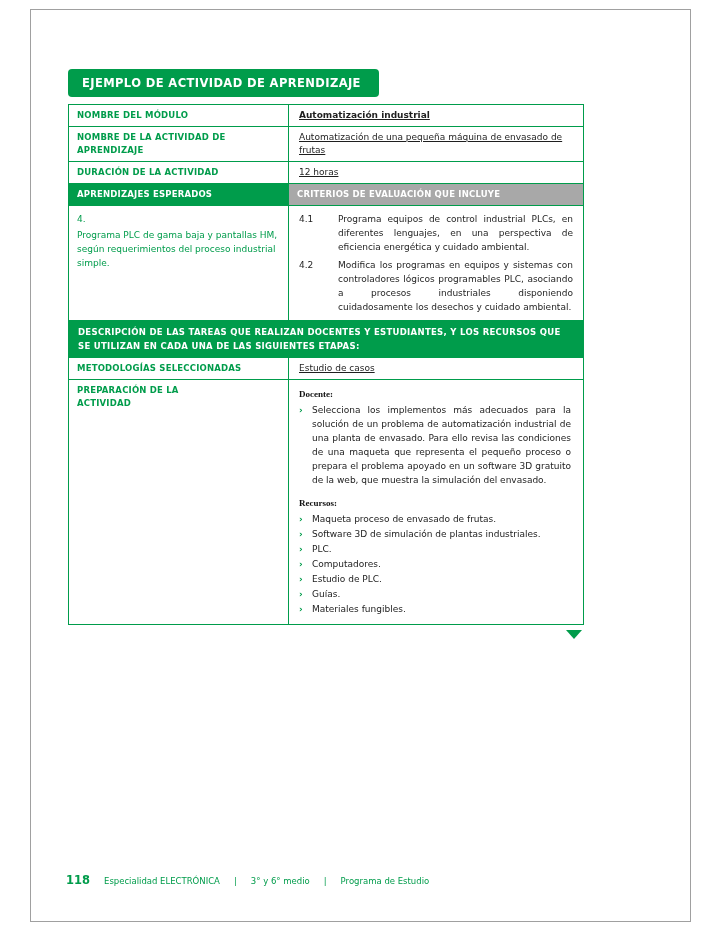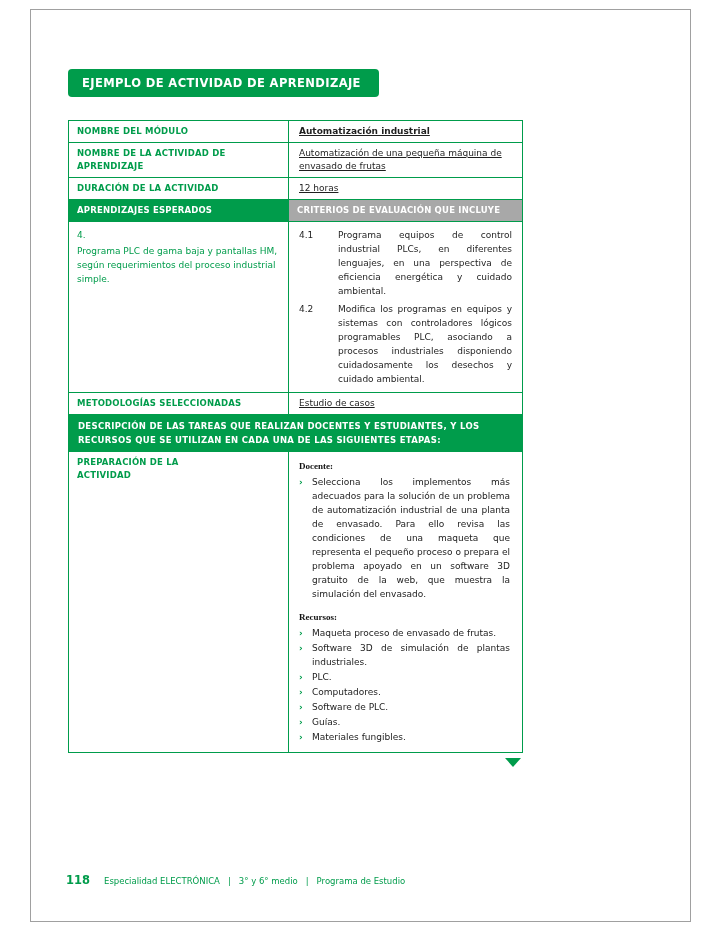--- a/index.html
+++ b/index.html
@@ -13,21 +13,21 @@
   .page{position:relative;width:720px;height:932px;background:#fff;overflow:hidden;color:var(--ink);}
   .frame{position:absolute;left:30px;top:9px;width:661px;height:913px;border:1px solid #a0a0a0;}
 
   .title-box{
     position:absolute;left:68px;top:69px;
     background:var(--green);color:#fff;
     font-weight:bold;font-size:11.5px;letter-spacing:.4px;
     padding:7px 18px 7px 14px;border-radius:4px;
   }
 
-  .content{position:absolute;left:68px;top:104px;width:455px;margin-top:16px;}
+  .content{position:absolute;left:68px;top:104px;width:516px;}
   .doc-table{width:100%;border:1px solid var(--green);background:#fff;}
   .t-row{display:grid;grid-template-columns:220px 1fr;}
   .t-row + .t-row{border-top:1px solid var(--green);}
   .t-row.single{display:block;}
   .cell{padding:4px 8px;}
   .cell.lbl{
     color:var(--green);font-weight:bold;font-size:8.5px;line-height:13px;
     border-right:1px solid var(--green);letter-spacing:.2px;
   }
   .cell.val{font-size:9px;line-height:13px;color:#1f1f1f;padding-left:10px;text-decoration:underline;}
@@ -65,21 +65,21 @@
     border-left:8px solid transparent;
     border-right:8px solid transparent;
     border-top:9px solid var(--green);
   }
 
   .footer{
     position:absolute;left:66px;top:873px;
     display:flex;align-items:baseline;gap:14px;color:var(--green);
   }
   .footer .pnum{font-size:11.5px;font-weight:bold;text-align:center;}
-  .footer .ftxt{font-size:8.5px;display:flex;gap:8px;align-items:flex-start;}
+  .footer .ftxt{font-size:8.5px;display:flex;gap:14px;align-items:flex-start;}
   .footer .sep{color:var(--green);}
 </style>
 </head>
 <body>
 
 <div class="page">
   <div class="frame"></div>
 
   <div class="title-box">EJEMPLO DE ACTIVIDAD DE APRENDIZAJE</div>
 
@@ -116,27 +116,27 @@
             <span class="cnum">4.1</span>
             <span class="ctxt">Programa equipos de control industrial PLCs, en diferentes lenguajes, en una perspectiva de eficiencia energética y cuidado ambiental.</span>
           </div>
           <div class="crit">
             <span class="cnum">4.2</span>
             <span class="ctxt">Modifica los programas en equipos y sistemas con controladores lógicos programables PLC, asociando a procesos industriales disponiendo cuidadosamente los desechos y cuidado ambiental.</span>
           </div>
         </div>
       </div>
 
+      <div class="t-row single">
+        <div class="banner">DESCRIPCIÓN DE LAS TAREAS QUE REALIZAN DOCENTES Y ESTUDIANTES, Y LOS RECURSOS QUE SE UTILIZAN EN CADA UNA DE LAS SIGUIENTES ETAPAS:</div>
+      </div>
+
       <div class="t-row">
         <div class="cell lbl">METODOLOGÍAS SELECCIONADAS</div>
         <div class="cell val">Estudio de casos</div>
-      </div>
-
-      <div class="t-row single">
-        <div class="banner">DESCRIPCIÓN DE LAS TAREAS QUE REALIZAN DOCENTES Y ESTUDIANTES, Y LOS RECURSOS QUE SE UTILIZAN EN CADA UNA DE LAS SIGUIENTES ETAPAS:</div>
       </div>
 
       <div class="t-row prep-row">
         <div class="cell lbl">
           <div class="prep-lbl">PREPARACIÓN DE LA ACTIVIDAD</div>
         </div>
         <div class="prep-cell">
           <div class="sec-heading">Docente:</div>
           <div class="b">
             <span class="m">›</span>
@@ -155,21 +155,21 @@
           <div class="b">
             <span class="m">›</span>
             <span class="bt">PLC.</span>
           </div>
           <div class="b">
             <span class="m">›</span>
             <span class="bt">Computadores.</span>
           </div>
           <div class="b">
             <span class="m">›</span>
-            <span class="bt">Software de PLC.</span>
+            <span class="bt">Estudio de PLC.</span>
           </div>
           <div class="b">
             <span class="m">›</span>
             <span class="bt">Guías.</span>
           </div>
           <div class="b">
             <span class="m">›</span>
             <span class="bt">Materiales fungibles.</span>
           </div>
         </div>

